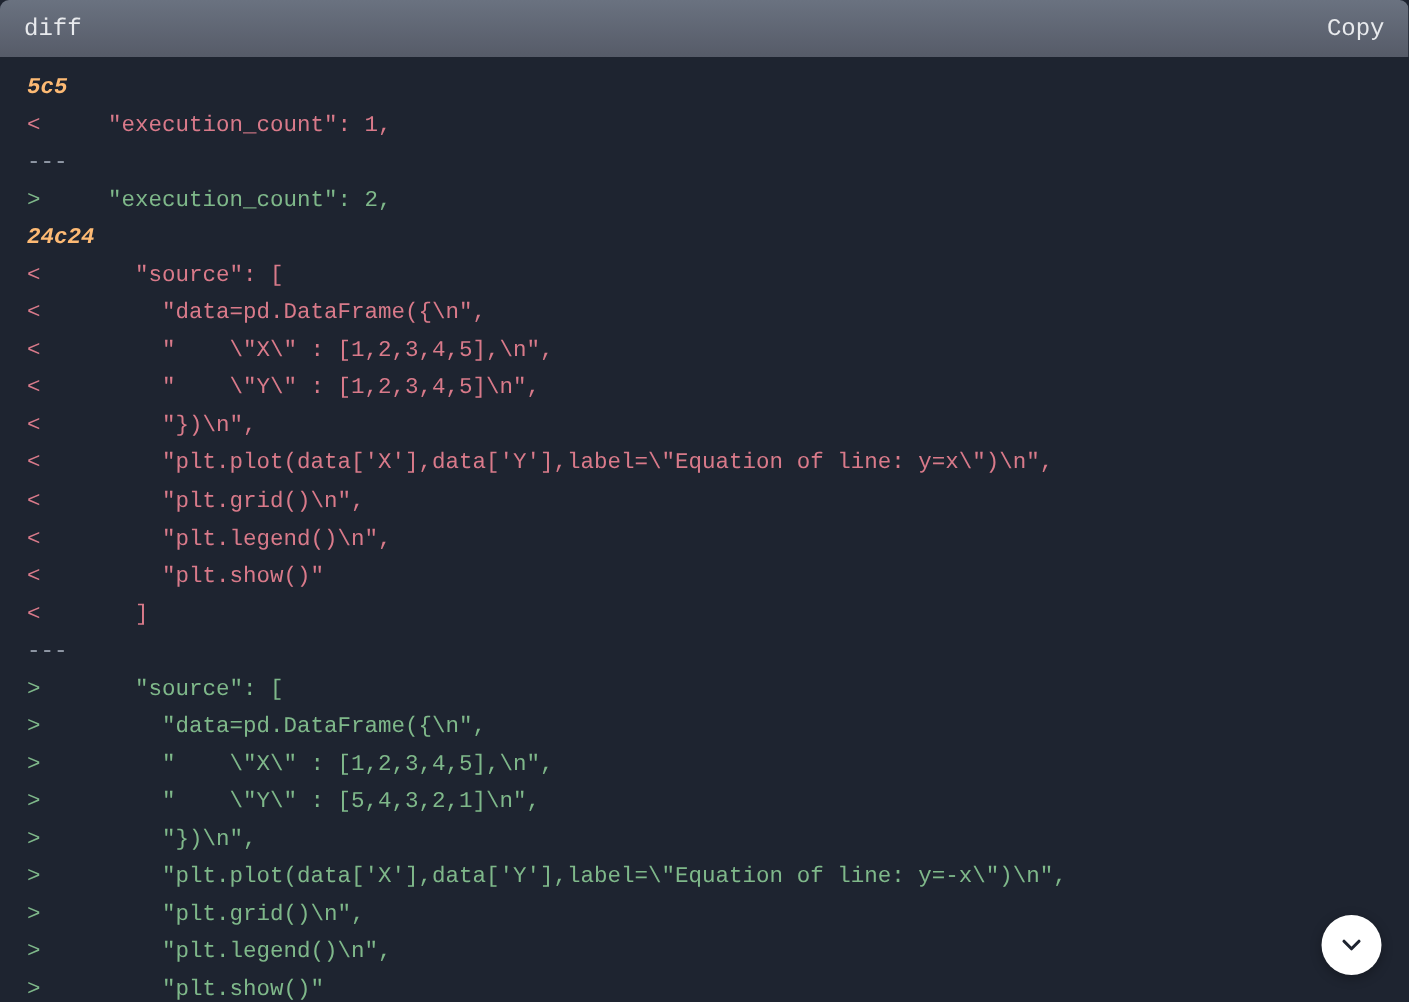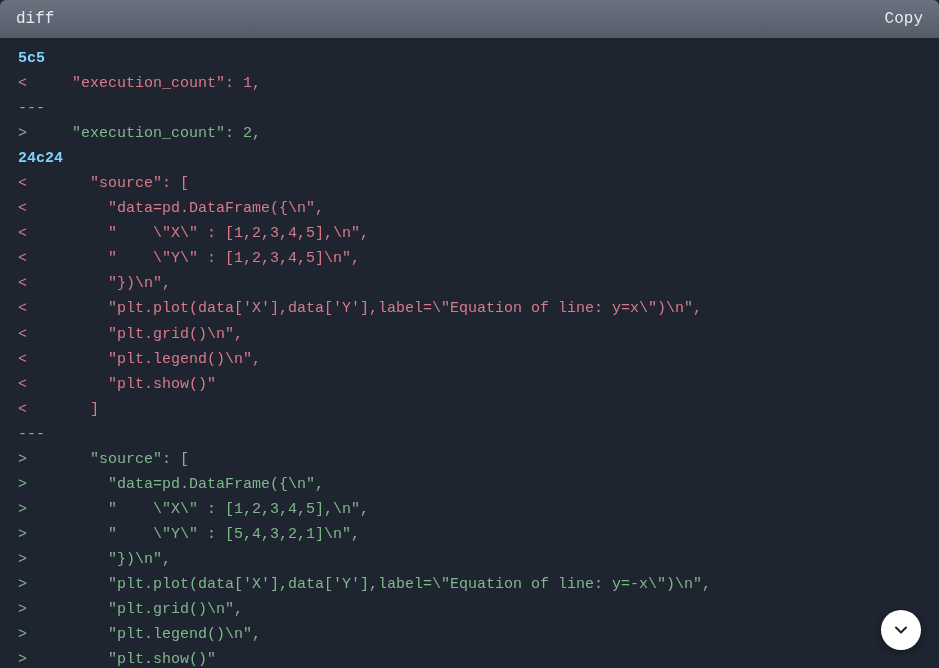--- a/index.html
+++ b/index.html
@@ -32,22 +32,23 @@
       font-weight: 400;
     }
     .code-area {
       padding: 8px 18px;
       line-height: 1.67;
       white-space: pre;
       font-family: 'SF Mono', 'Monaco', 'Consolas', 'Courier New', monospace;
       overflow: hidden;
     }
     .line-hunk {
-      color: #7dd3fc;
+      color: #fdba74;
       font-weight: 600;
+      font-style: italic;
     }
     .line-sep {
       color: #9ba3b0;
     }
     .line-del {
       color: #d97a8a;
     }
     .line-add {
       color: #7fb88a;
     }

